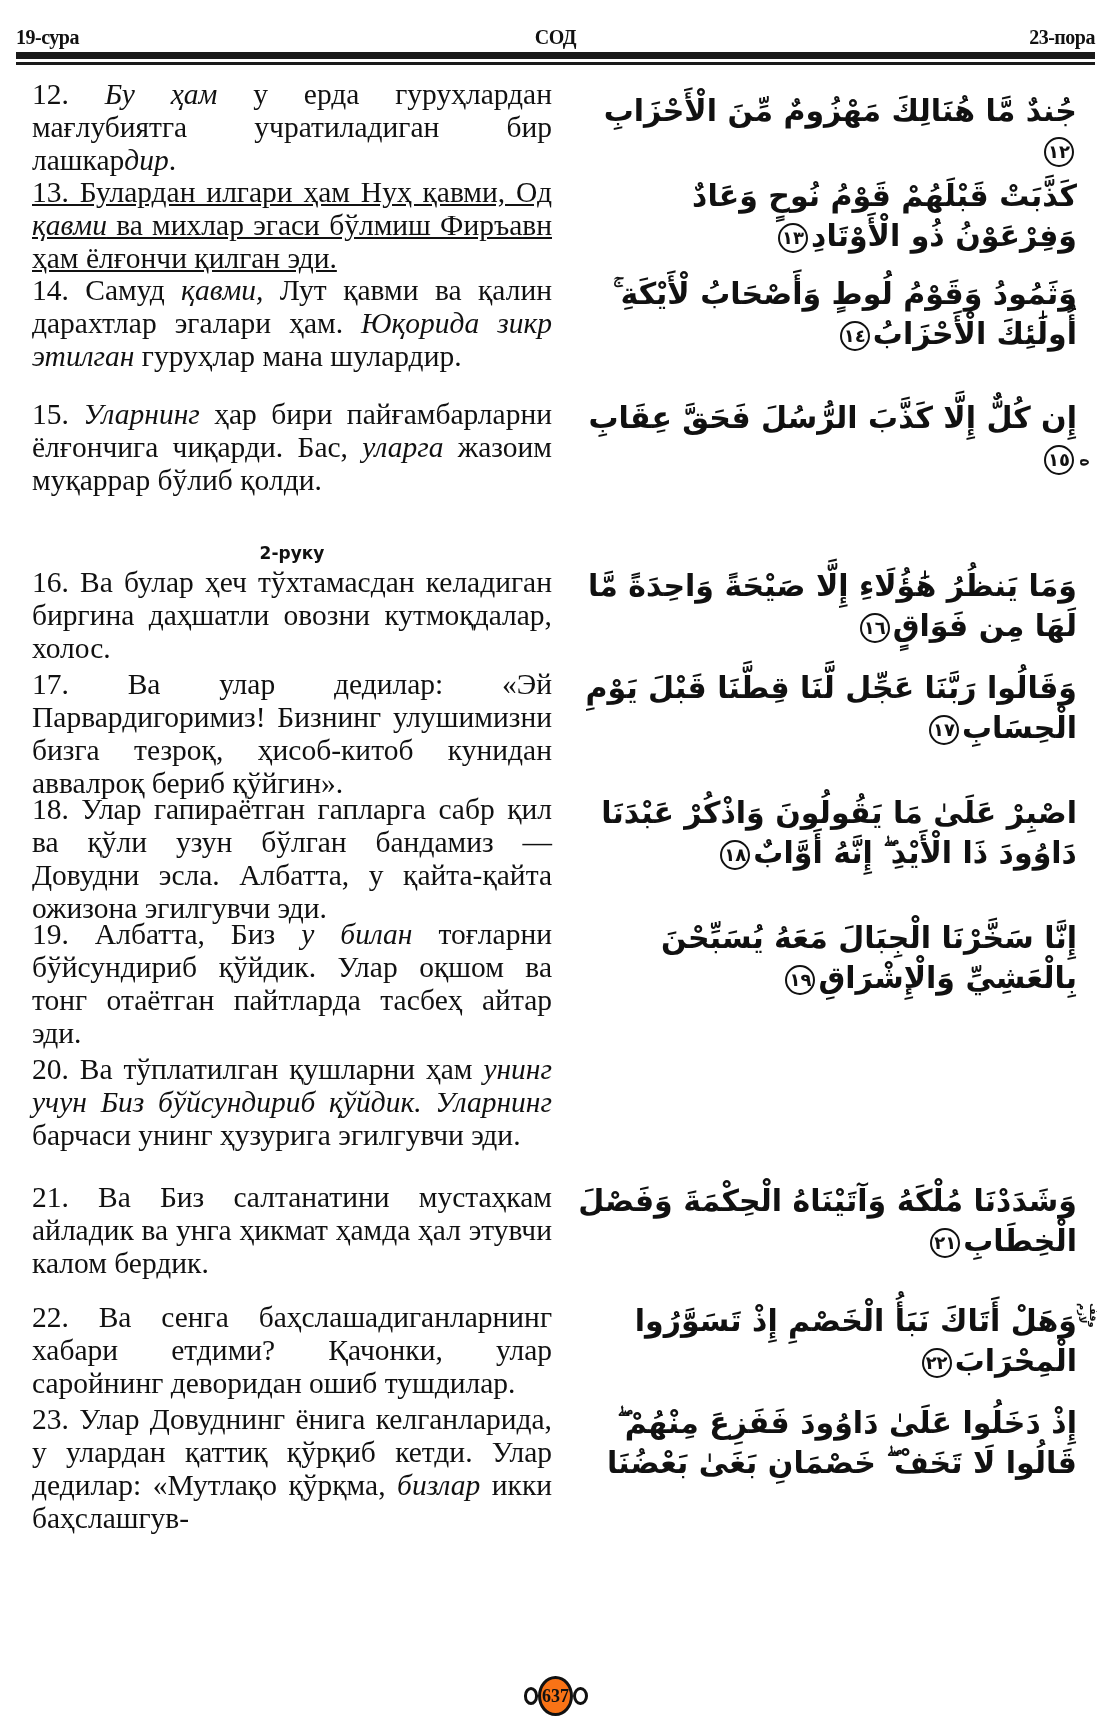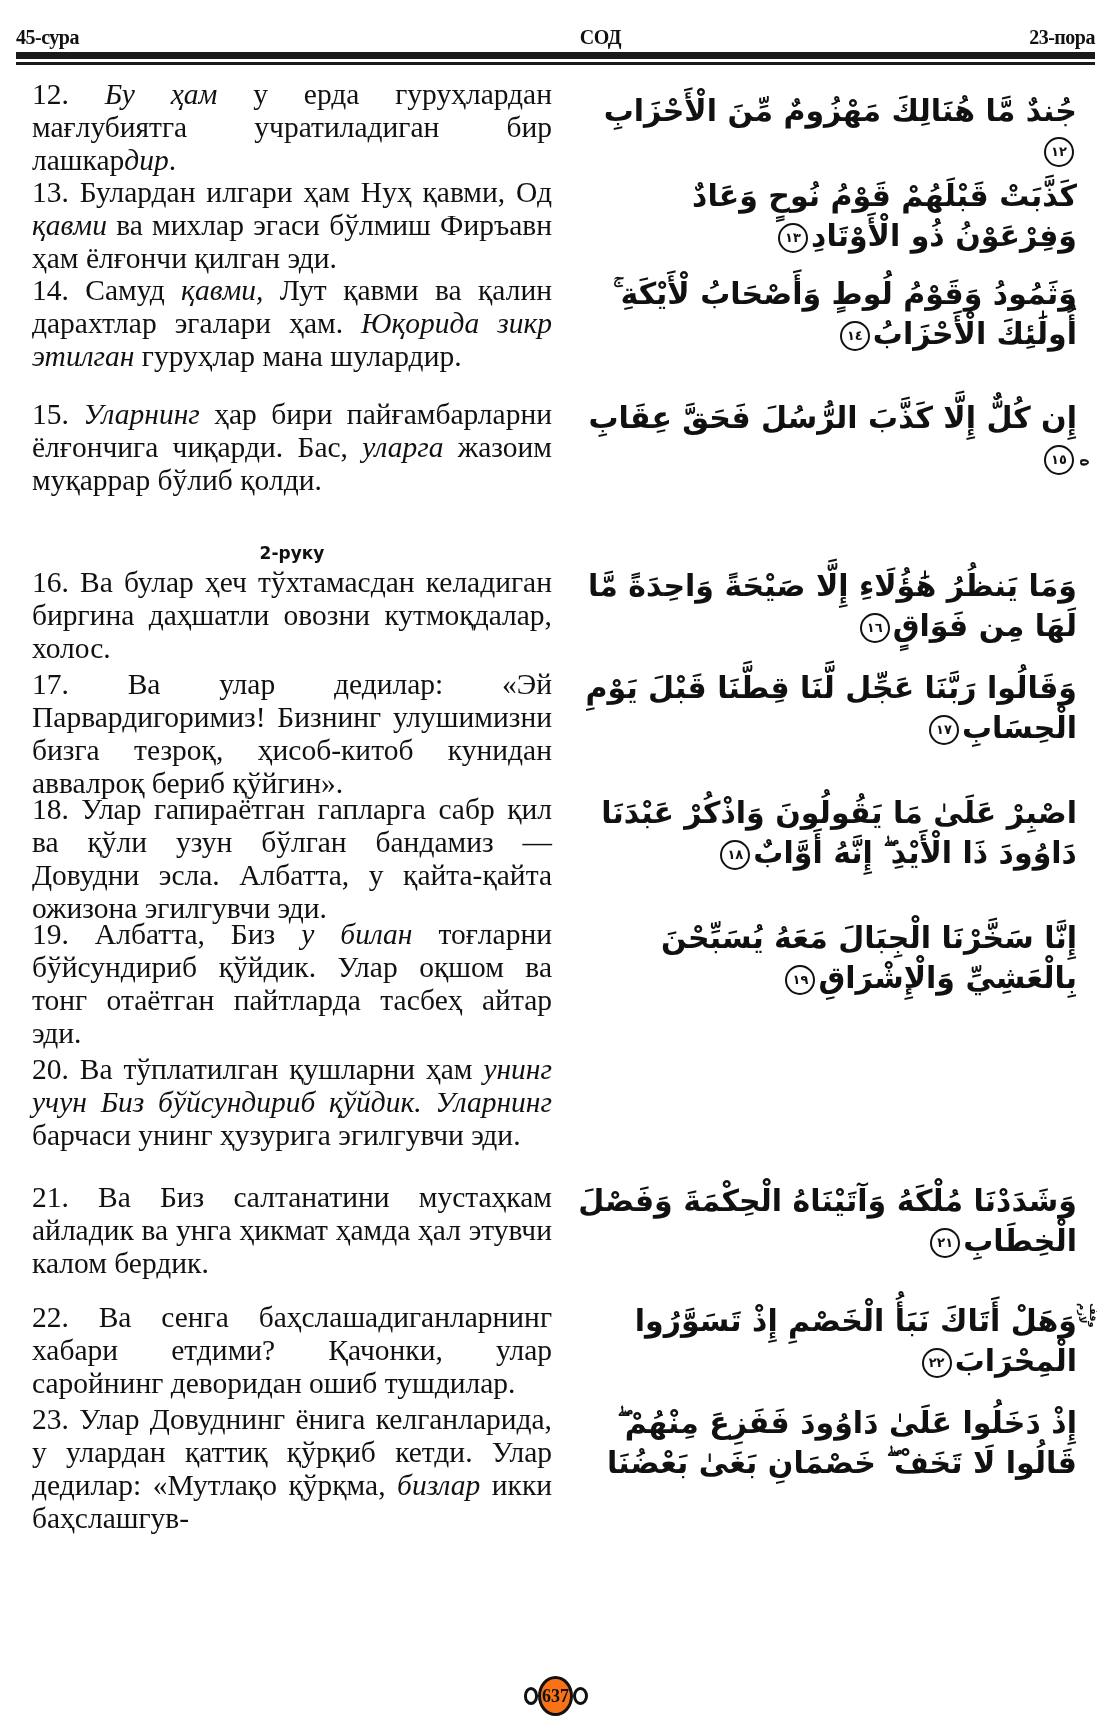--- a/index.html
+++ b/index.html
@@ -8,41 +8,41 @@
     font-family: "Liberation Serif", serif; color: #111;
   }
   .header {
     position: absolute; left: 16px; right: 16px; top: 22px; height: 30px;
   }
   .header span {
     position: absolute; top: 4px; font-weight: bold; font-size: 20px;
     font-family: "Liberation Serif", serif; letter-spacing: -0.5px;
   }
   .h-left { left: 0; }
-  .h-center { left: 50%; transform: translateX(-50%); margin-left: 45px; }
+  .h-center { left: 50%; transform: translateX(-50%); }
   .h-right { right: 0; }
   .rule-thick { position: absolute; left: 16px; right: 16px; top: 52px; height: 7px; background: #1a1a1a; }
   .rule-thin { position: absolute; left: 16px; right: 16px; top: 62px; height: 3px; background: #1a1a1a; }
 
   .content {
     position: absolute; left: 32px; top: 78px; width: 1050px;
   }
   .row { display: flex; position: relative; }
   .uz {
     width: 520px; font-size: 29.5px; line-height: 33px; text-align: justify;
     text-align-last: left; margin-bottom: 6px;
   }
   .uz i { font-style: italic; }
   .ar {
     position: absolute; left: 545px; width: 500px; direction: rtl; text-align: right;
     font-family: "DejaVu Sans", sans-serif; font-weight: bold; font-size: 30px; line-height: 40px;
   }
   .ayah-num {
     display: inline-block; width: 26px; height: 26px; border: 2.5px solid #111; border-radius: 50%;
-    font-size: 13px; line-height: 26px; text-align: center; vertical-align: middle; font-weight: bold;
+    font-size: 18px; line-height: 26px; text-align: center; vertical-align: middle; font-weight: bold;
     direction: ltr; margin: 0 3px;
   }
   .ruku {
     width: 520px; text-align: center; font-family: "DejaVu Sans", sans-serif;
     font-weight: bold; font-size: 17px; line-height: 22px; margin: 8px 0 2px;
   }
   .margin-mark {
     position: absolute; left: 1045px; font-family: "DejaVu Sans", sans-serif; font-size: 14px;
     font-weight: bold; writing-mode: vertical-rl;
   }
@@ -57,33 +57,33 @@
     background: #f97316;
   }
   .page-num .wing {
     width: 12px; height: 12px; border: 3px solid #111; border-radius: 50%;
   }
 </style>
 </head>
 <body>
 
 <div class="header">
-  <span class="h-left">45-сура</span>
+  <span class="h-left">19-сура</span>
   <span class="h-center">СОД</span>
   <span class="h-right">23-пора</span>
 </div>
 <div class="rule-thick"></div>
 <div class="rule-thin"></div>
 
 <div class="content" id="content">
     <div class="row" style="position: absolute; top: 0px; left: 0px; align-items: center;">
       <div class="uz"><span>12. </span><i>Бу ҳам</i><span> у ерда гуруҳлардан мағлубиятга учратиладиган бир лашкар</span><i>дир</i><span>.</span></div>
       <div class="ar"><span>جُندٌ مَّا هُنَالِكَ مَهْزُومٌ مِّنَ الْأَحْزَابِ</span><span class="ayah-num">١٢</span></div>
     </div>
-    <div class="row" style="position: absolute; top: 98px; left: 0px;">
+    <div class="row" style="position: absolute; top: 98px; left: 0px; text-decoration: underline;">
       <div class="uz"><span>13. Булардан илгари ҳам Нуҳ қавми, Од </span><i>қавми</i><span> ва михлар эгаси бўлмиш Фиръавн ҳам ёлғончи қилган эди.</span></div>
       <div class="ar"><span>كَذَّبَتْ قَبْلَهُمْ قَوْمُ نُوحٍ وَعَادٌ وَفِرْعَوْنُ ذُو الْأَوْتَادِ</span><span class="ayah-num">١٣</span></div>
     </div>
     <div class="row" style="position: absolute; top: 196px; left: 0px;">
       <div class="uz"><span>14. Самуд </span><i>қавми,</i><span> Лут қавми ва қалин дарахтлар эгалари ҳам. </span><i>Юқорида зикр этилган</i><span> гуруҳлар мана шулардир.</span></div>
       <div class="ar"><span>وَثَمُودُ وَقَوْمُ لُوطٍ وَأَصْحَابُ لْأَيْكَةِ ۚ أُولَٰئِكَ الْأَحْزَابُ</span><span class="ayah-num">١٤</span></div>
     </div>
     <div class="row" style="position: absolute; top: 320px; left: 0px;">
       <div class="uz"><span>15. </span><i>Уларнинг</i><span> ҳар бири пайғамбарларни ёлғончига чиқарди. Бас, </span><i>уларга</i><span> жазоим муқаррар бўлиб қолди.</span></div>
       <div class="ar"><span>إِن كُلٌّ إِلَّا كَذَّبَ الرُّسُلَ فَحَقَّ عِقَابِ</span><span class="ayah-num">١٥</span></div>

